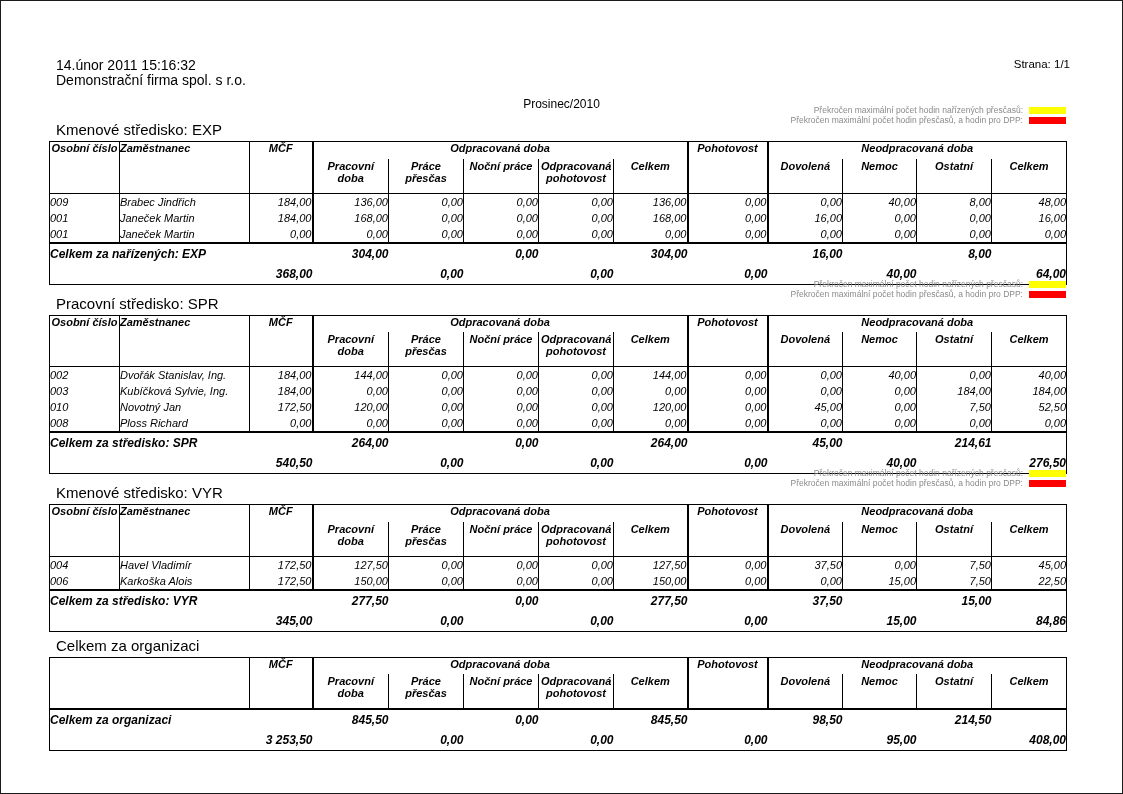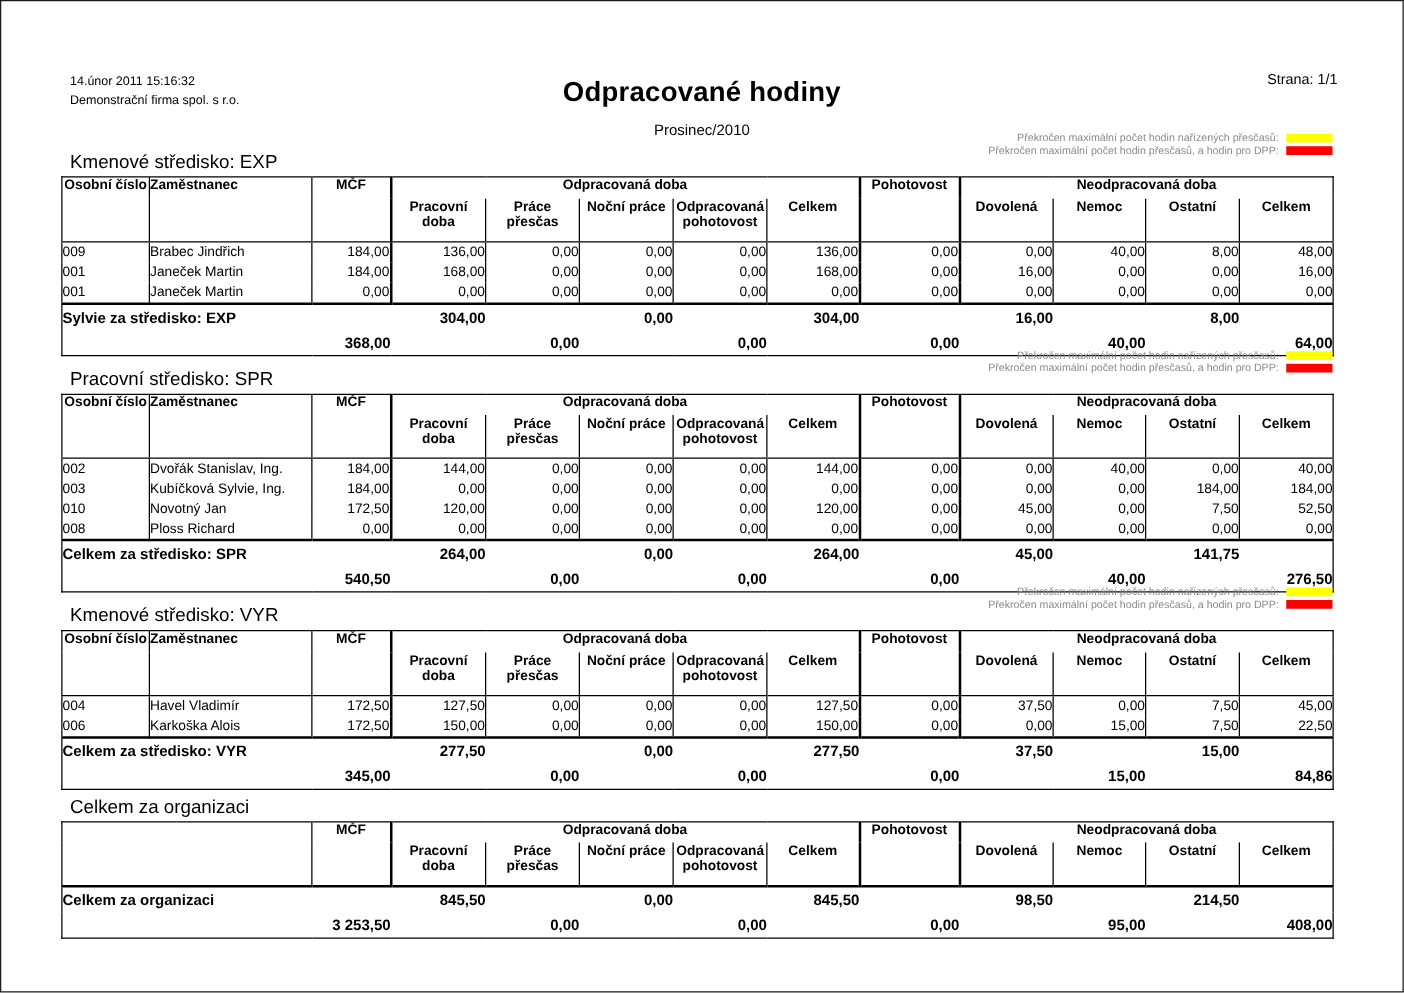--- a/index.html
+++ b/index.html
@@ -3,42 +3,42 @@
 <meta charset="utf-8">
 <style>
   html,body{margin:0;padding:0;}
   body{width:1123px;height:794px;background:#fff;color:#000;
        font-family:"Liberation Sans","DejaVu Sans",sans-serif;position:relative;}
   .page{position:absolute;top:0;left:0;width:1123px;height:794px;
         border:1px solid #1b1b1b;box-sizing:border-box;background:#fff;}
 
   
   .report-header{position:relative;height:110px;}
-  .meta{position:absolute;left:55px;top:57px;font-size:10px;line-height:15px;}
+  .meta{position:absolute;left:55px;top:57px;font-size:14px;line-height:15px;}
   .title{position:absolute;left:0;right:0;top:60px;text-align:center;
          font-size:22px;font-weight:bold;letter-spacing:.2px;}
   .subtitle{position:absolute;left:0;right:0;top:96px;text-align:center;font-size:12px;}
   .strana{position:absolute;right:52px;top:57px;font-size:11.5px;}
 
   
   .content{margin-left:48px;width:1017px;}
   .section{margin-top:3px;}
   .section-head{position:relative;height:27px;}
   .section-head.no-legend{height:22px;}
   .section-title{position:absolute;left:7px;bottom:3px;font-size:15px;font-weight:normal;}
   .legend{position:absolute;right:0;top:-8px;}
   .legend-line{display:flex;align-items:center;justify-content:flex-end;gap:6px;height:9px;margin-bottom:1px;}
   .legend-text{font-size:8.5px;color:#8a8a8a;line-height:9px;white-space:nowrap;}
   .legend-swatch{display:inline-block;width:37px;height:7px;}
   .legend-swatch.yellow{background:#ffff00;}
   .legend-swatch.red{background:#ff0000;}
 
   
   table.rpt{border-collapse:collapse;table-layout:fixed;width:1017px;
-            border:1px solid #000;margin:0;}
+            border:1px solid #000;margin:0;font-style:italic;}
   table.rpt th,table.rpt td{padding:0;font-size:11px;overflow:hidden;white-space:nowrap;}
   .bl{border-left:1px solid #000;}
   .blk{border-left:2px solid #000;}
   thead th{font-weight:bold;}
   tr.hrow1{height:17px;}
   th.htop{vertical-align:top;padding-top:3px;border-bottom:1px solid #000;}
   th.hgrp{vertical-align:top;padding-top:2px;text-align:center;}
   th.hc{text-align:center;}
   th.hzam{text-align:left;padding-left:5px;}
   tr.hrow2 th{border-bottom:1px solid #000;vertical-align:top;
@@ -55,21 +55,20 @@
 </head>
 <body>
 
 <div class="page">
 
   <div class="report-header">
     <div class="meta">
       <div>14.únor 2011  15:16:32</div>
       <div>Demonstrační firma spol. s r.o.</div>
     </div>
-    <div class="title">Odpracované hodiny</div>
     <div class="subtitle">Prosinec/2010</div>
     <div class="strana">Strana: 1/1</div>
   </div>
 
   <div class="content">
 
     <div class="section">
       <div class="section-head">
         <div class="legend">
           <div class="legend-line">
@@ -162,21 +161,21 @@
             <td class="num bl">0,00</td>
             <td class="num blk">0,00</td>
             <td class="num blk">0,00</td>
             <td class="num bl">0,00</td>
             <td class="num bl">0,00</td>
             <td class="num bl">0,00</td>
           </tr>
         </tbody>
         <tbody class="totals">
           <tr class="t1">
-            <td class="tlabel" colspan="2">Sylvie za středisko: EXP</td>
+            <td class="tlabel" colspan="2">Celkem za nařízených: EXP</td>
             <td class="num"></td>
             <td class="num">304,00</td>
             <td class="num"></td>
             <td class="num">0,00</td>
             <td class="num"></td>
             <td class="num">304,00</td>
             <td class="num"></td>
             <td class="num">16,00</td>
             <td class="num"></td>
             <td class="num">8,00</td>
@@ -318,21 +317,21 @@
             <td class="tlabel" colspan="2">Celkem za středisko: SPR</td>
             <td class="num"></td>
             <td class="num">264,00</td>
             <td class="num"></td>
             <td class="num">0,00</td>
             <td class="num"></td>
             <td class="num">264,00</td>
             <td class="num"></td>
             <td class="num">45,00</td>
             <td class="num"></td>
-            <td class="num">141,75</td>
+            <td class="num">214,61</td>
             <td class="num"></td>
           </tr>
           <tr class="t2">
             <td colspan="2"></td>
             <td class="num">540,50</td>
             <td class="num"></td>
             <td class="num">0,00</td>
             <td class="num"></td>
             <td class="num">0,00</td>
             <td class="num"></td>

